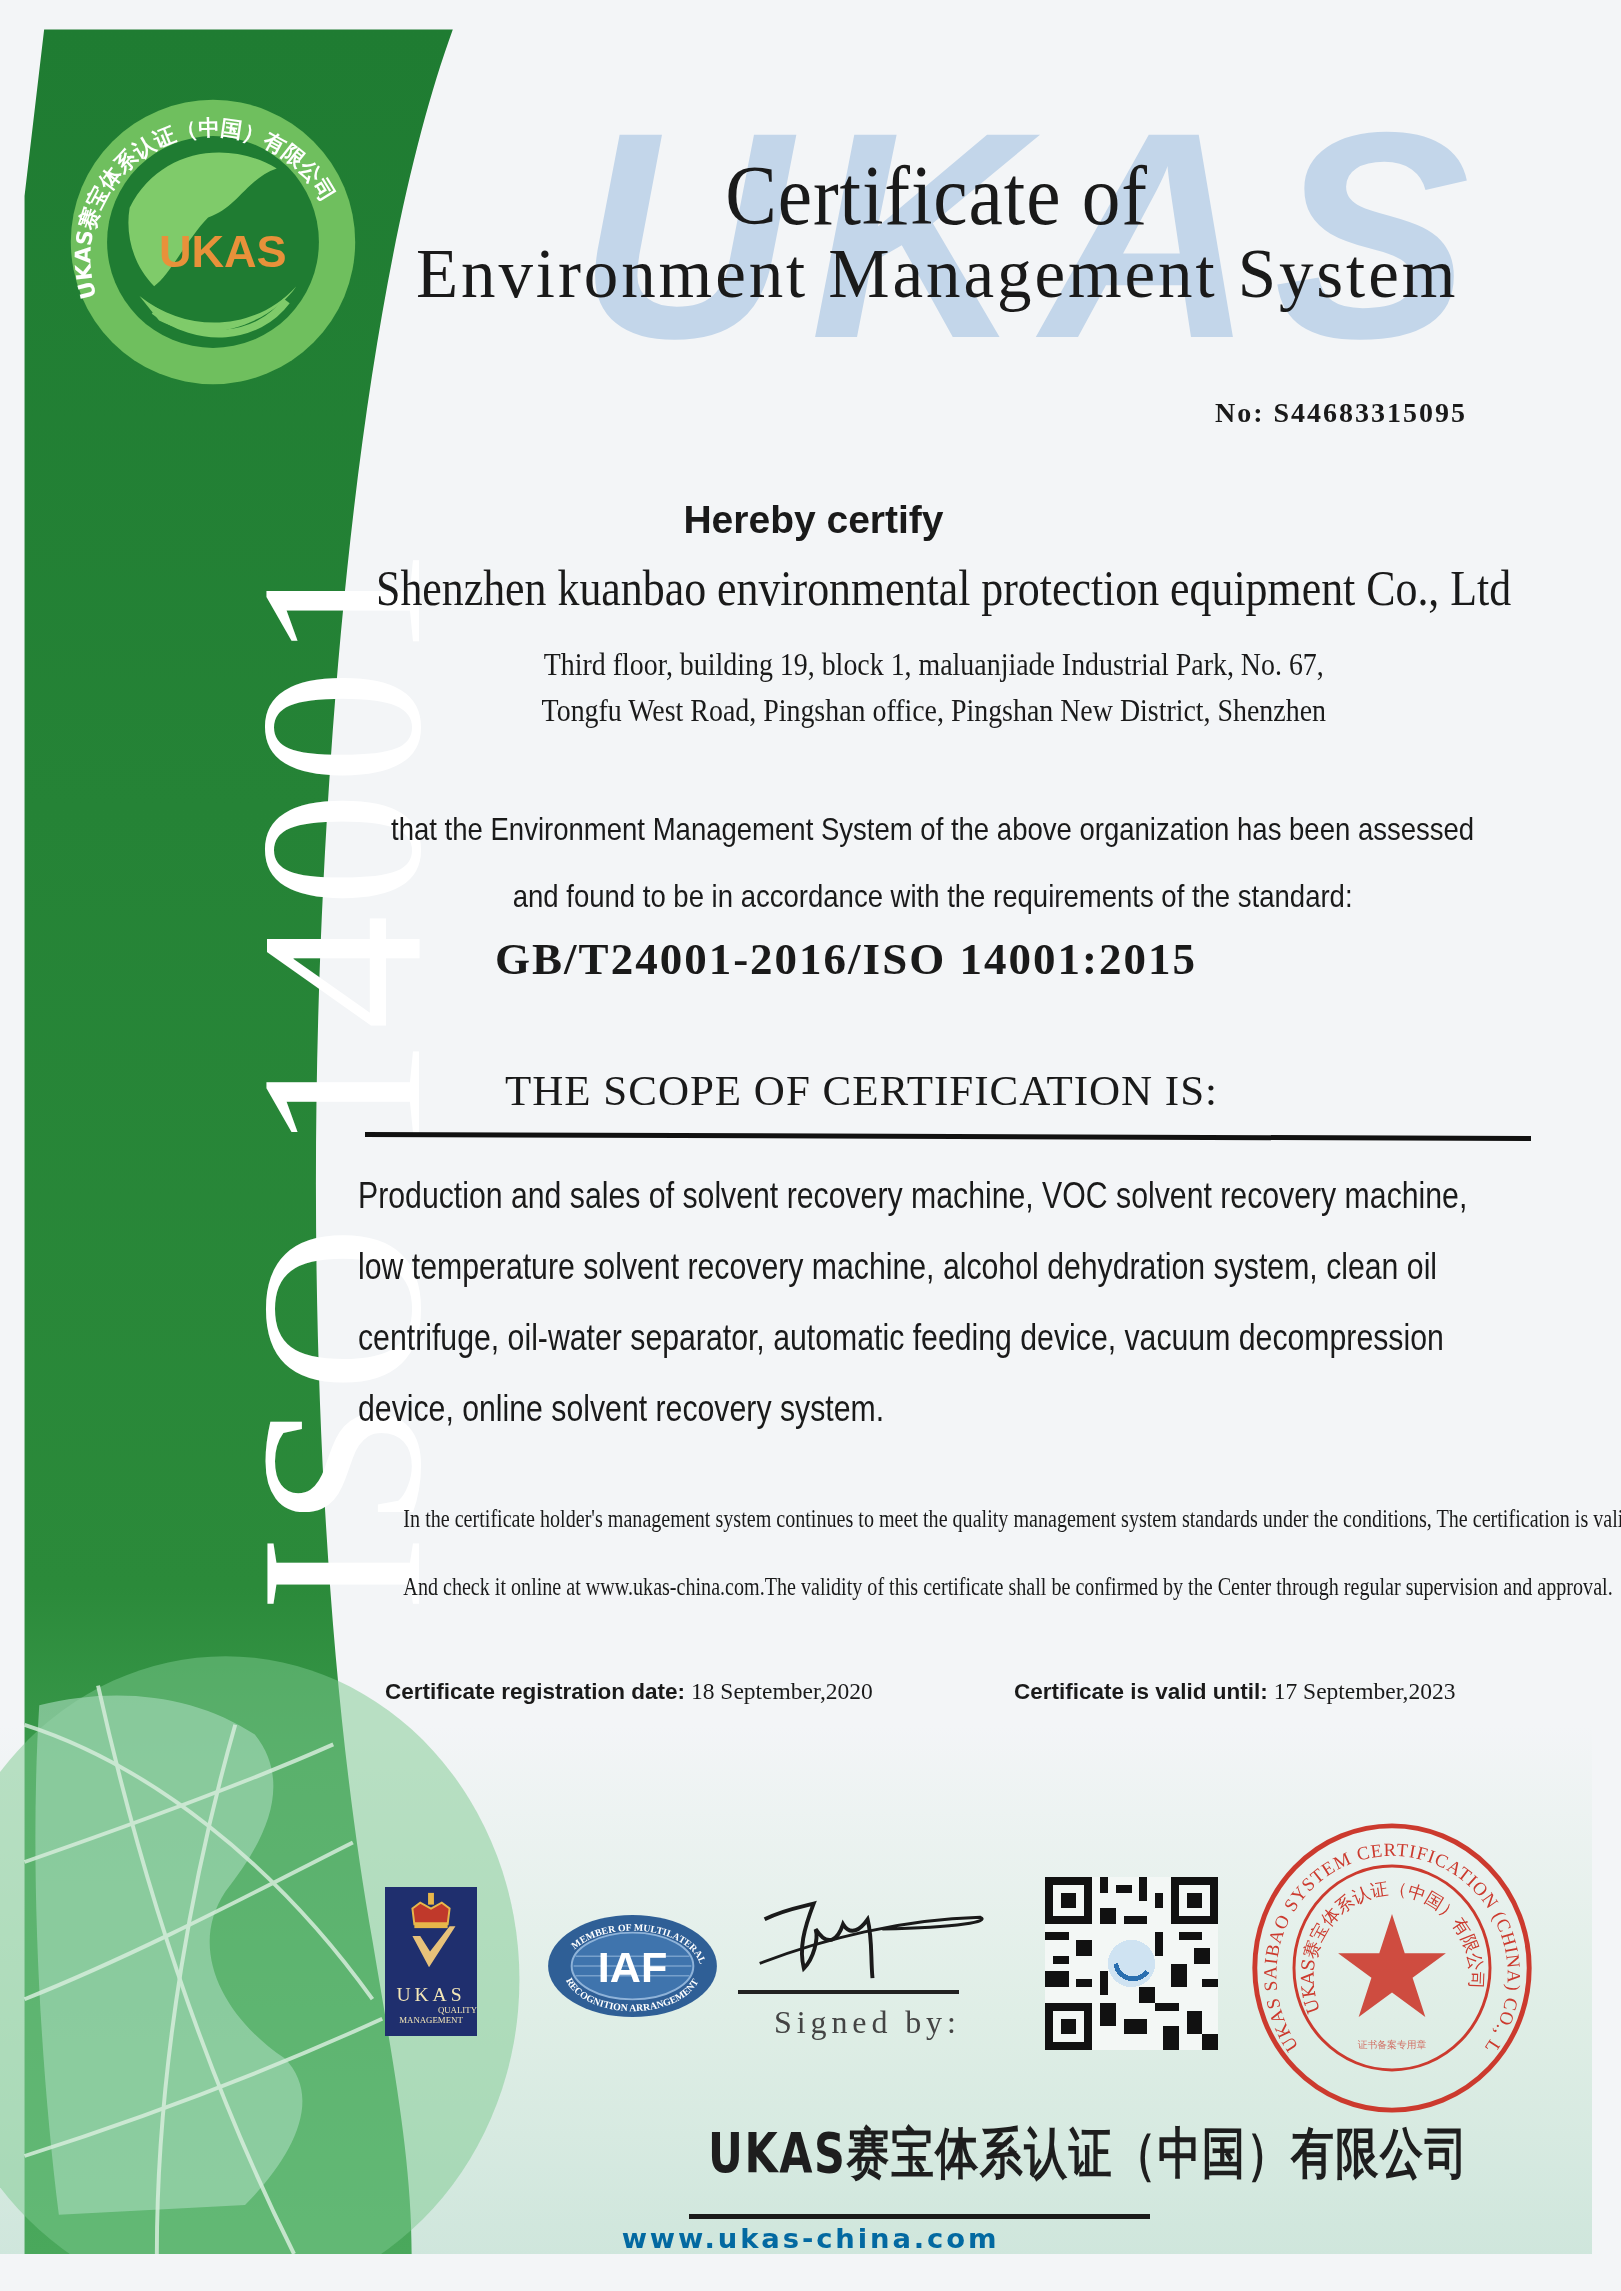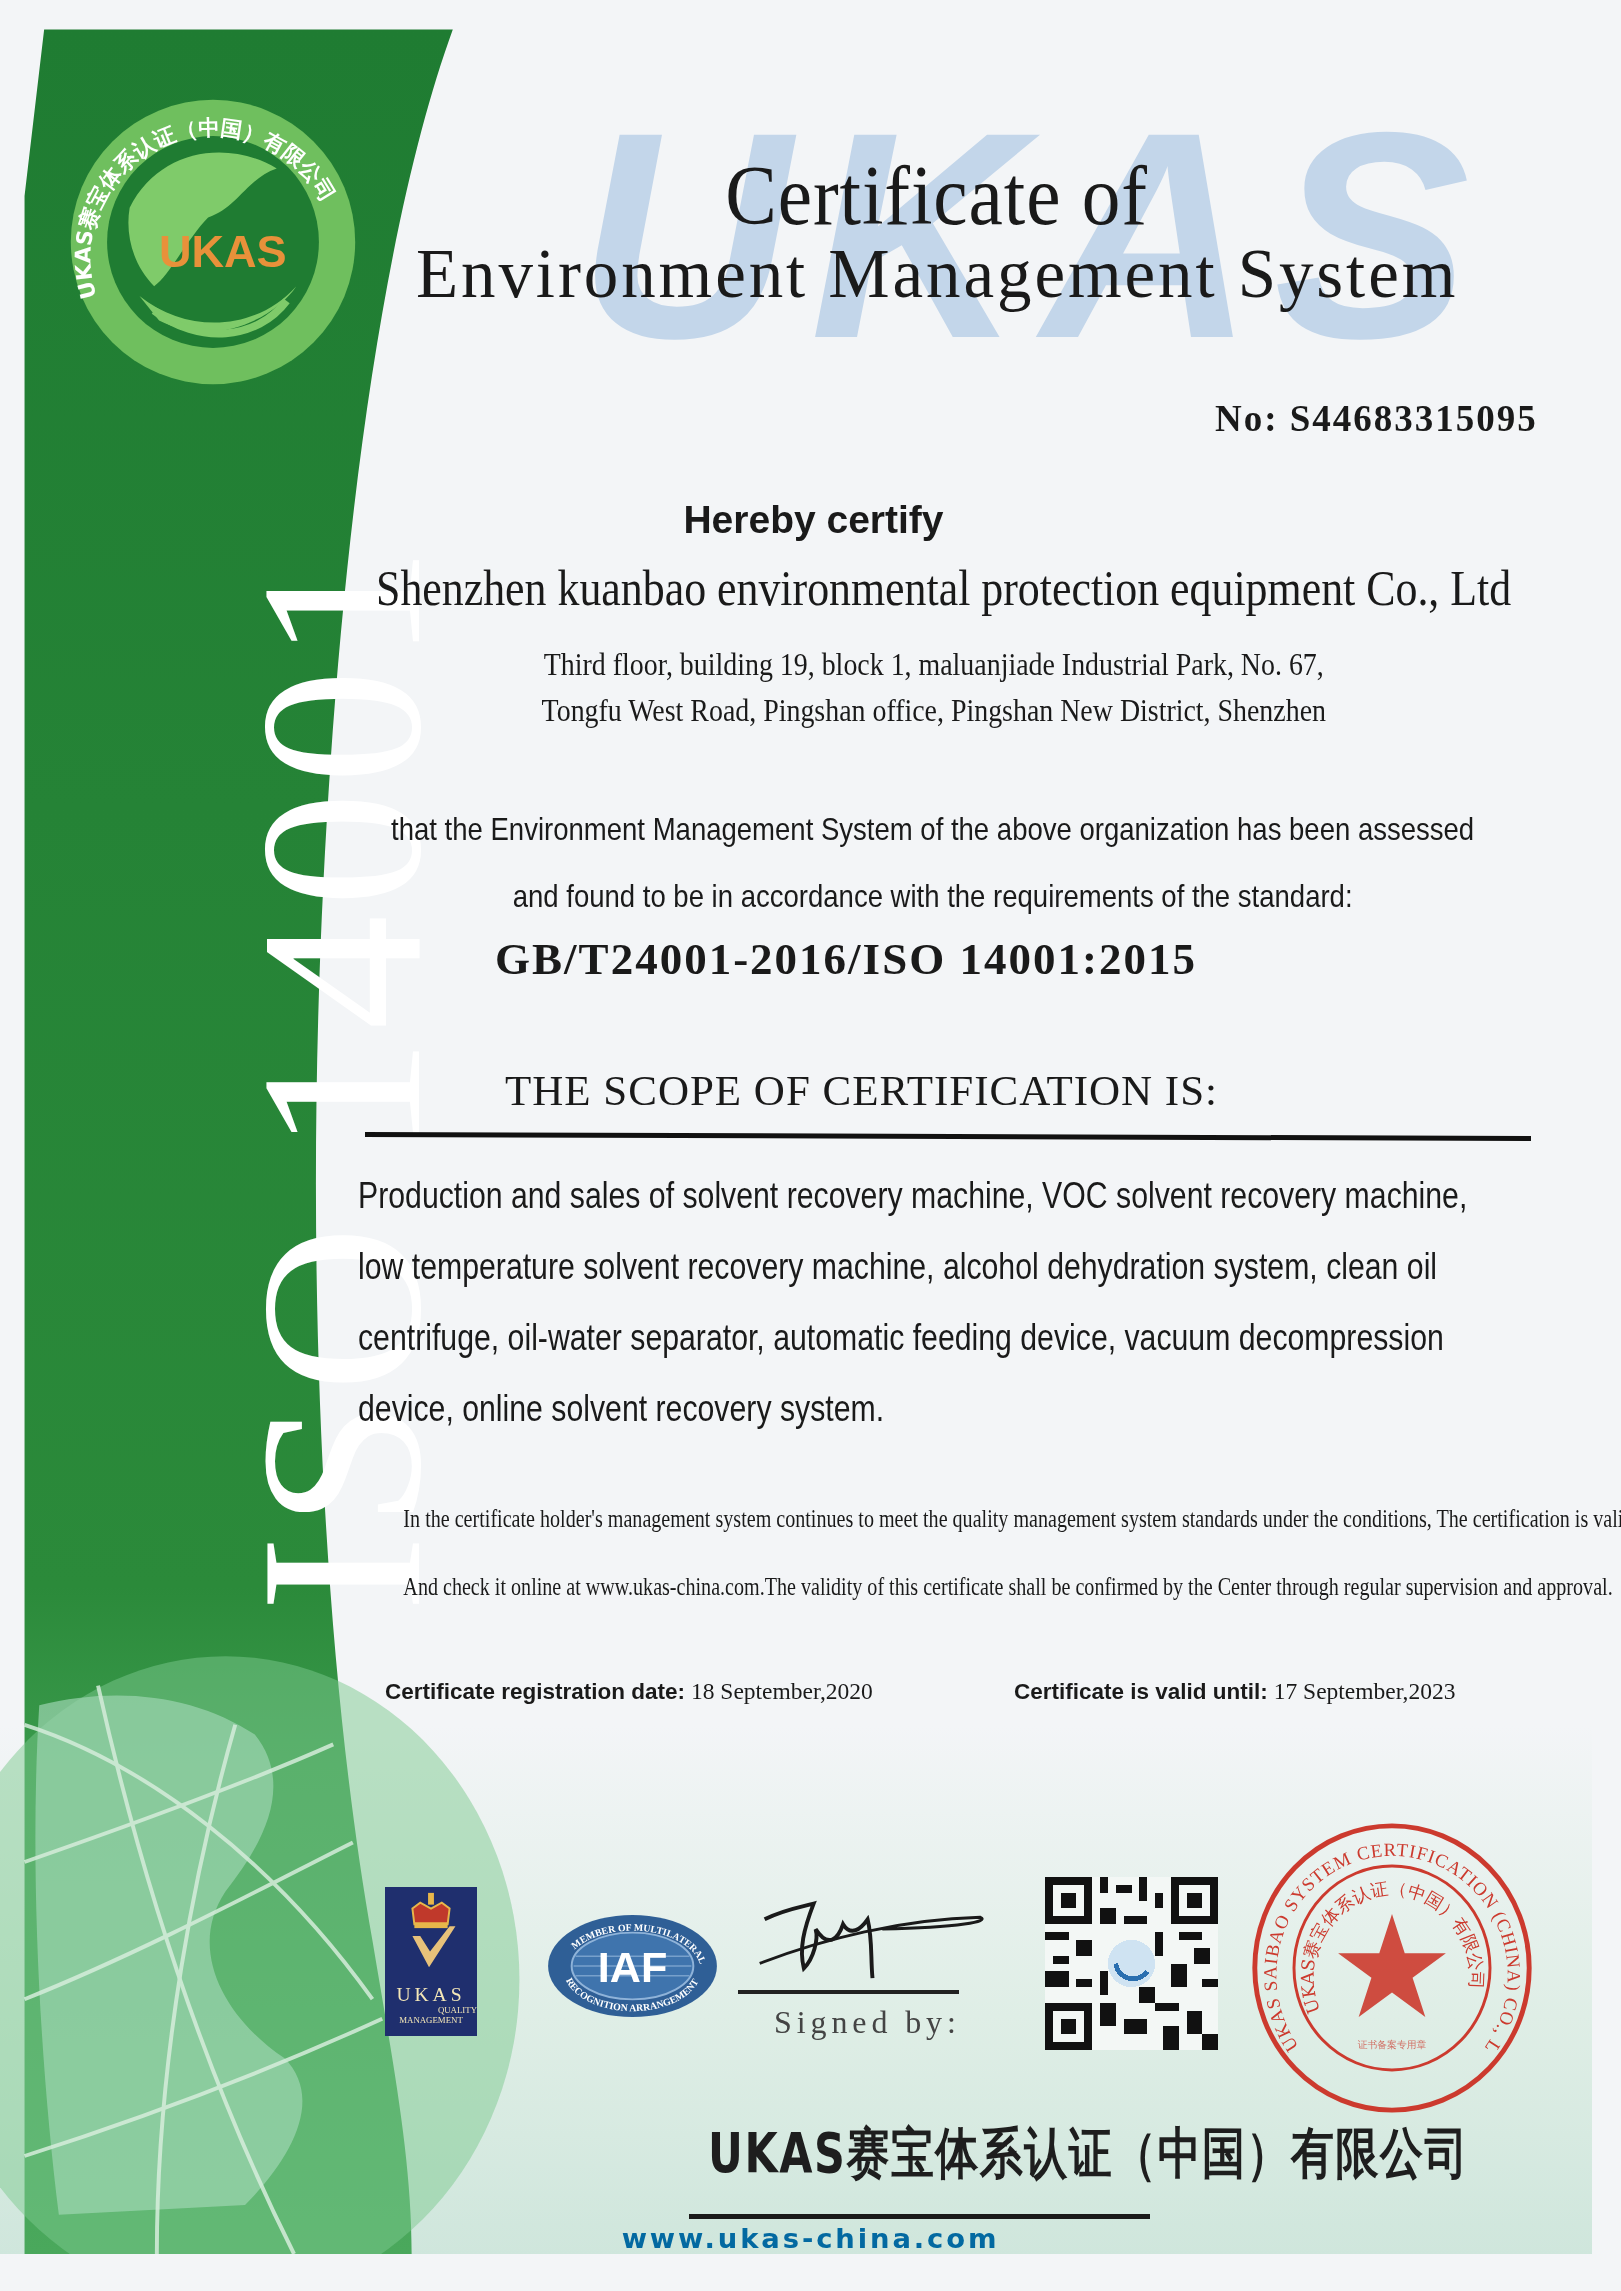--- a/index.html
+++ b/index.html
@@ -3,21 +3,21 @@
 <meta charset="utf-8">
 <style>
   html,body{margin:0;padding:0;}
   body{width:1621px;height:2292px;background:#eef0f2;position:relative;overflow:hidden;font-family:"Liberation Serif",serif;color:#1a1a1a;}
   .page{position:absolute;left:0;top:0;width:1621px;height:2292px;background:#f3f5f7;}
   .bottom-tint{position:absolute;left:0;right:29px;top:1725px;height:529px;background:linear-gradient(180deg,rgba(243,245,247,0) 0%,#dfeee6 55%,#cfe6dc 100%);}
   .green-band{position:absolute;left:0;top:0;width:1621px;height:2254px;}
   .watermark{position:absolute;left:578px;top:88px;font-family:"Liberation Sans",sans-serif;font-weight:700;font-style:italic;font-size:294px;letter-spacing:19.6px;color:#c3d6ea;line-height:1;}
   .title1{position:absolute;left:0;width:1621px;top:147px;padding-left:274px;box-sizing:border-box;text-align:center;font-size:84px;letter-spacing:1px;transform:scaleX(0.92);}
   .title2{position:absolute;left:416px;top:235px;font-size:69px;letter-spacing:2.9px;white-space:nowrap;}
-  .cert-no{position:absolute;left:1215px;top:397px;font-size:37px;font-weight:700;letter-spacing:2px;}
+  .cert-no{position:absolute;left:1215px;top:397px;font-size:28px;font-weight:700;letter-spacing:2px;}
   .hereby{position:absolute;left:0;width:1353px;padding-left:274px;box-sizing:border-box;top:498px;text-align:center;font-family:"Liberation Sans",sans-serif;font-weight:700;font-size:39px;}
   .company{position:absolute;left:376px;top:559px;font-size:51px;white-space:nowrap;transform:scaleX(0.86);transform-origin:left top;}
   .addr{position:absolute;left:0;width:1621px;padding-left:274px;box-sizing:border-box;text-align:center;font-size:31px;line-height:46px;top:642px;transform:scaleX(0.9);}
   .intro{position:absolute;left:0;width:1621px;padding-left:284px;box-sizing:border-box;text-align:center;font-family:"Liberation Sans",sans-serif;font-size:32px;line-height:67px;top:796px;transform:scaleX(0.86);}
   .standard{position:absolute;left:0;width:1437px;padding-left:255px;box-sizing:border-box;text-align:center;top:933px;font-size:45px;font-weight:700;letter-spacing:2px;}
   .scope-head{position:absolute;left:0;width:1449px;padding-left:274px;box-sizing:border-box;text-align:center;top:1066px;font-size:43px;letter-spacing:1px;}
   .scope-rule{position:absolute;left:365px;top:1134px;width:1166px;height:4.9px;background:#111;transform:rotate(0.2deg);}
   .scope-body{position:absolute;left:358px;top:1160px;width:1392px;font-family:"Liberation Sans",sans-serif;font-size:36px;line-height:71px;transform:scaleX(0.84);transform-origin:left top;}
   .fine{position:absolute;left:0;width:1621px;text-align:center;font-size:24.5px;white-space:nowrap;}
   .fine1{top:1505px;padding-left:314px;box-sizing:border-box;transform:scaleX(0.82);}

